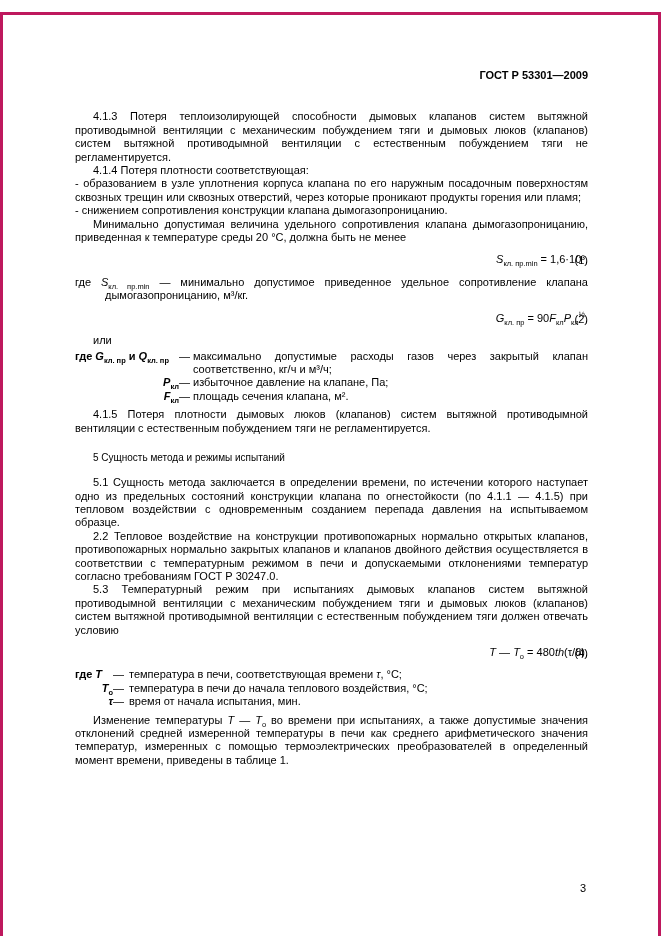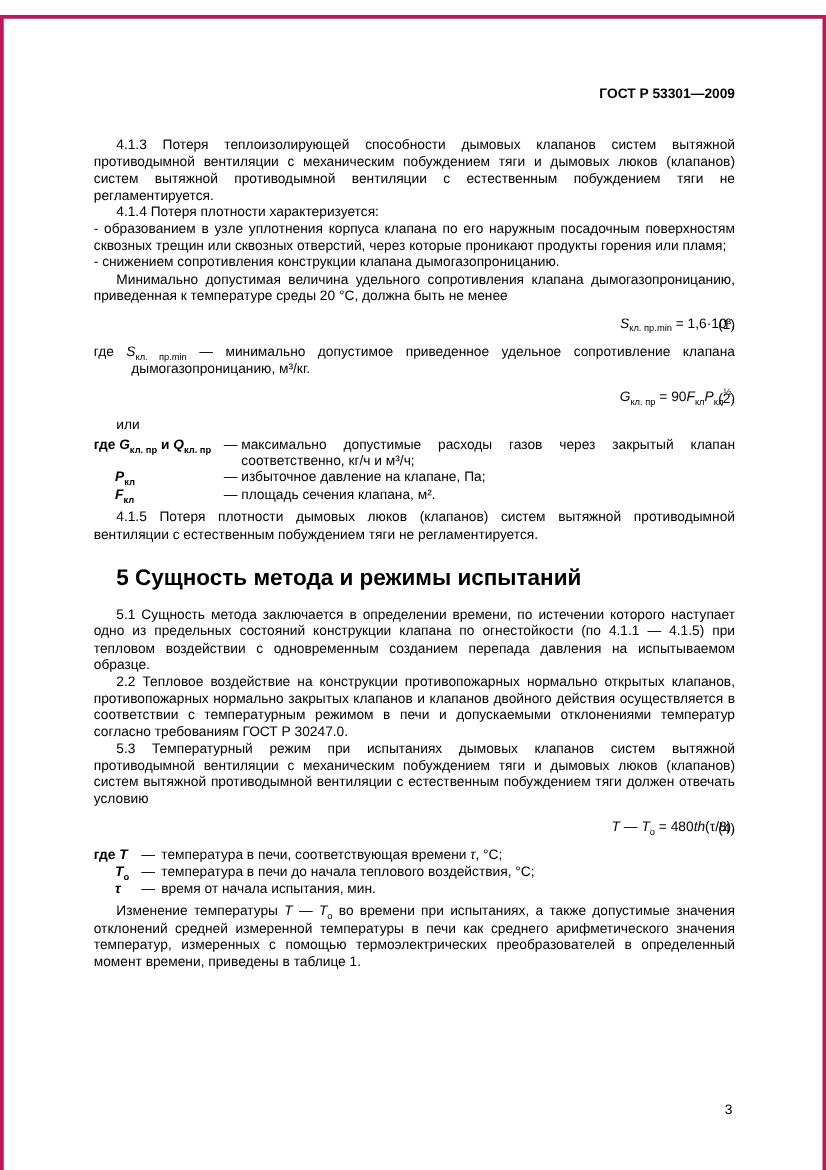--- a/index.html
+++ b/index.html
@@ -24,36 +24,36 @@
   .or-line { margin: 5px 0; text-indent: 0; }
   .formula-row { position: relative; text-align: right; margin: 9px 0; }
   .formula { display: inline-block; }
   .eq-num { position: absolute; right: 0; top: 1px; }
   sub, sup { font-size: 0.68em; line-height: 0; }
   .it { font-style: italic; }
   .where-hang { margin: 2px 0 5px; padding-left: 30px; text-indent: -30px; text-align: justify; }
   .deflist { display: grid; grid-template-columns: 104px 14px 1fr; margin: 2px 0 5px; }
   .deflist.narrow { grid-template-columns: 38px 16px 1fr; }
   .deflist .sym { white-space: nowrap; font-weight: bold; }
-  .deflist .sym.ind { padding-left: 17px; }
+  .deflist .sym.ind { padding-left: 17px; text-align: right; }
   .deflist .dash { text-align: left; }
   .deflist .def { text-align: justify; }
-  .heading { font-weight: bold; font-size: 18px; margin: 17px 0 12px; padding-left: 18px; }
+  .heading { font-weight: normal; font-size: 10px; margin: 17px 0 12px; padding-left: 18px; }
   .page-num { position: absolute; right: 72px; bottom: 50px; }
 </style>
 </head>
 <body>
 
 <div class="page">
   <div class="content">
 
     <div class="doc-code">ГОСТ Р 53301—2009</div>
 
     <p class="para">4.1.3 Потеря теплоизолирующей способности дымовых клапанов систем вытяжной противодымной вентиляции с механическим побуждением тяги и дымовых люков (клапанов) систем вытяжной противодымной вентиляции с естественным побуждением тяги не регламентируется.</p>
-    <p class="para">4.1.4 Потеря плотности характеризуется:</p>
+    <p class="para">4.1.4 Потеря плотности соответствующая:</p>
     <p class="para noindent">- образованием в узле уплотнения корпуса клапана по его наружным посадочным поверхностям сквозных трещин или сквозных отверстий, через которые проникают продукты горения или пламя;</p>
     <p class="para noindent">- снижением сопротивления конструкции клапана дымогазопроницанию.</p>
     <p class="para">Минимально допустимая величина удельного сопротивления клапана дымогазопроницанию, приведенная к температуре среды 20 °С, должна быть не менее</p>
 
     <div class="formula-row">
       <span class="formula"><span class="it">S</span><sub>кл. пр.min</sub><span> = 1,6·10³,</span></span>
       <span class="eq-num">(1)</span>
     </div>
 
     <p class="where-hang"><span>где </span><span class="it">S</span><sub>кл. пр.min</sub><span> — минимально допустимое приведенное удельное сопротивление клапана дымогазопроницанию, м³/кг.</span></p>

